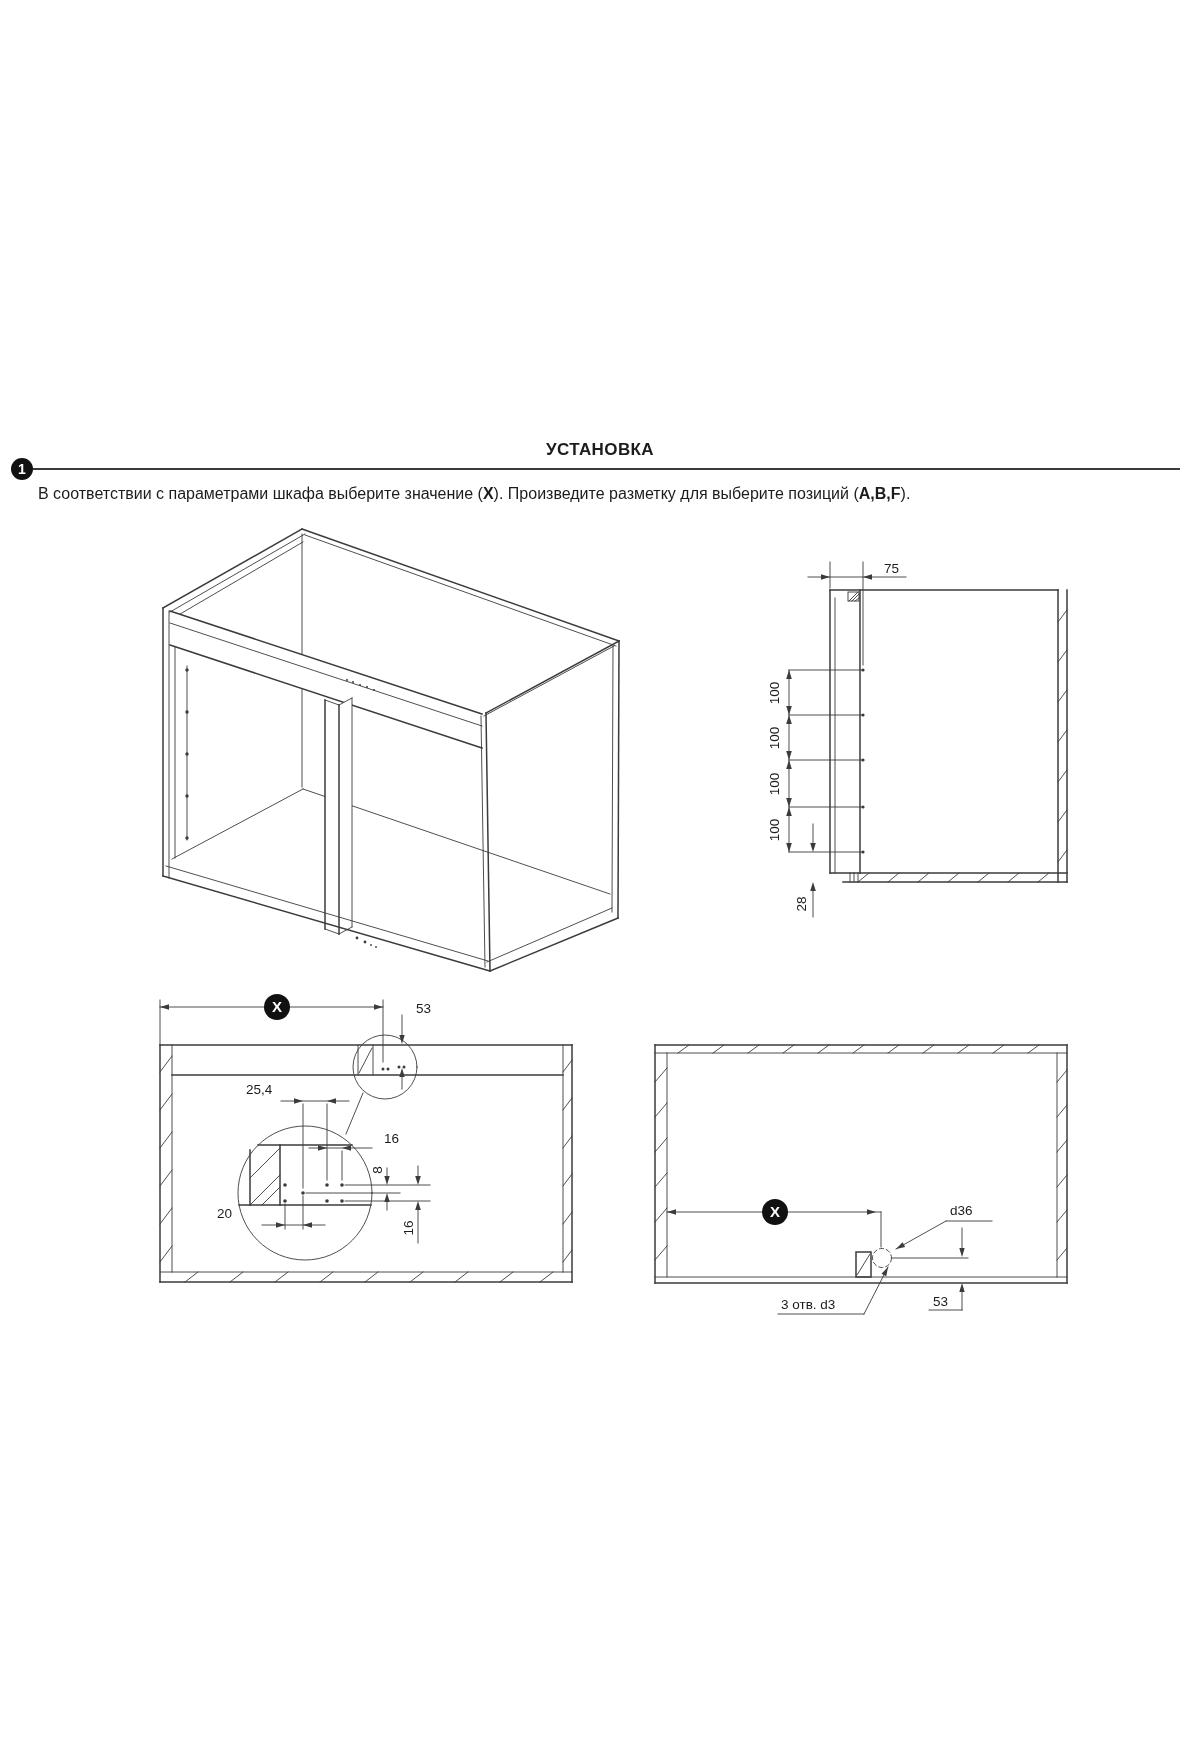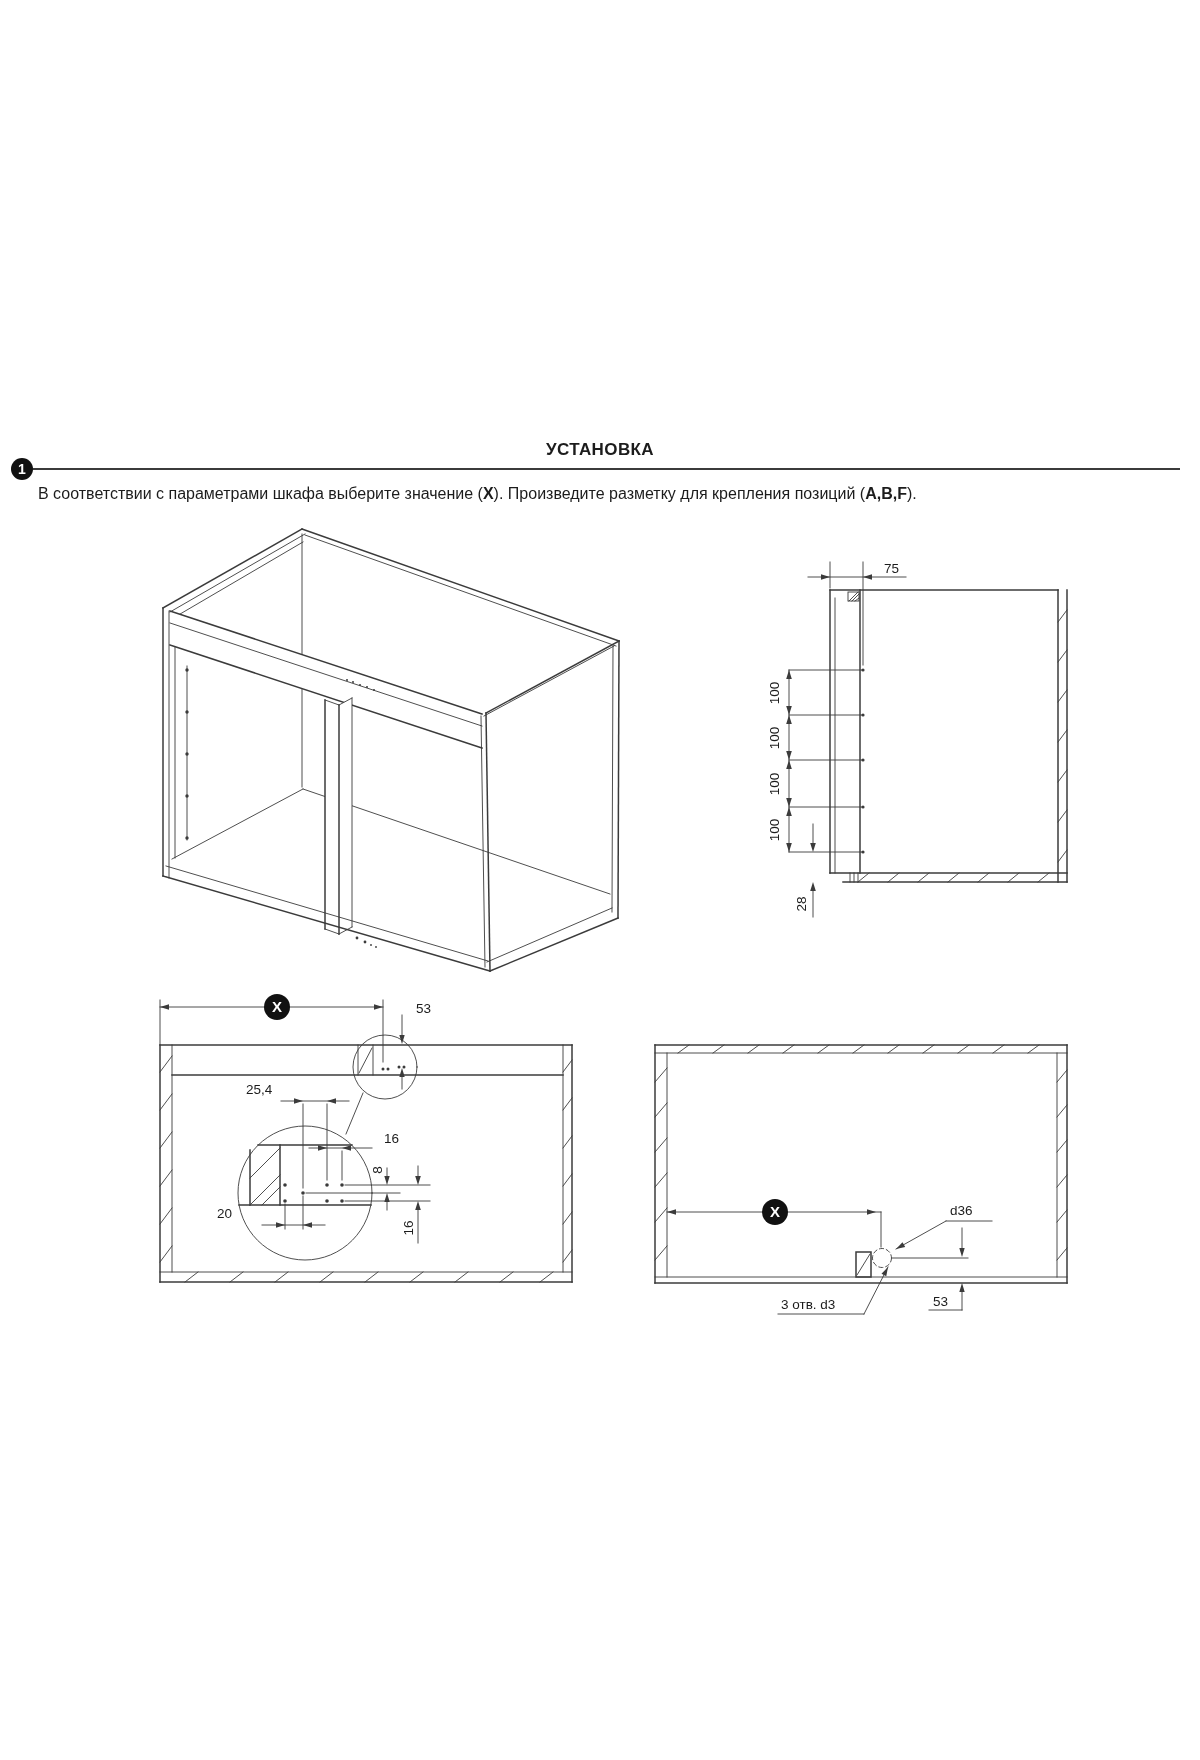--- a/index.html
+++ b/index.html
@@ -22,21 +22,21 @@
 </style>
 </head>
 <body>
 
 <div class="page">
 
   <div class="step-badge">1</div>
   <div class="title">УСТАНОВКА</div>
   <div class="rule"></div>
 
-  <div class="instruction"><span>В соответствии с параметрами шкафа выберите значение (</span><b>X</b><span>). Произведите разметку для крепления позиций (</span><b>A,B,F</b><span>).</span></div>
+  <div class="instruction"><span>В соответствии с параметрами шкафа выберите значение (</span><b>X</b><span>). Произведите разметку для выберите позиций (</span><b>A,B,F</b><span>).</span></div>
 
   <svg width="1200" height="1760" viewBox="0 0 1200 1760">
 
     <g>
 
       <line class="tn" x1="302" y1="534" x2="302" y2="787"></line>
       <line class="tn" x1="172" y1="859" x2="303" y2="789"></line>
       <line class="tn" x1="303" y1="789" x2="610" y2="894"></line>
       <line class="tn" x1="175" y1="617" x2="175" y2="858"></line>
       <line class="tn" x1="175" y1="617" x2="303" y2="542"></line>

